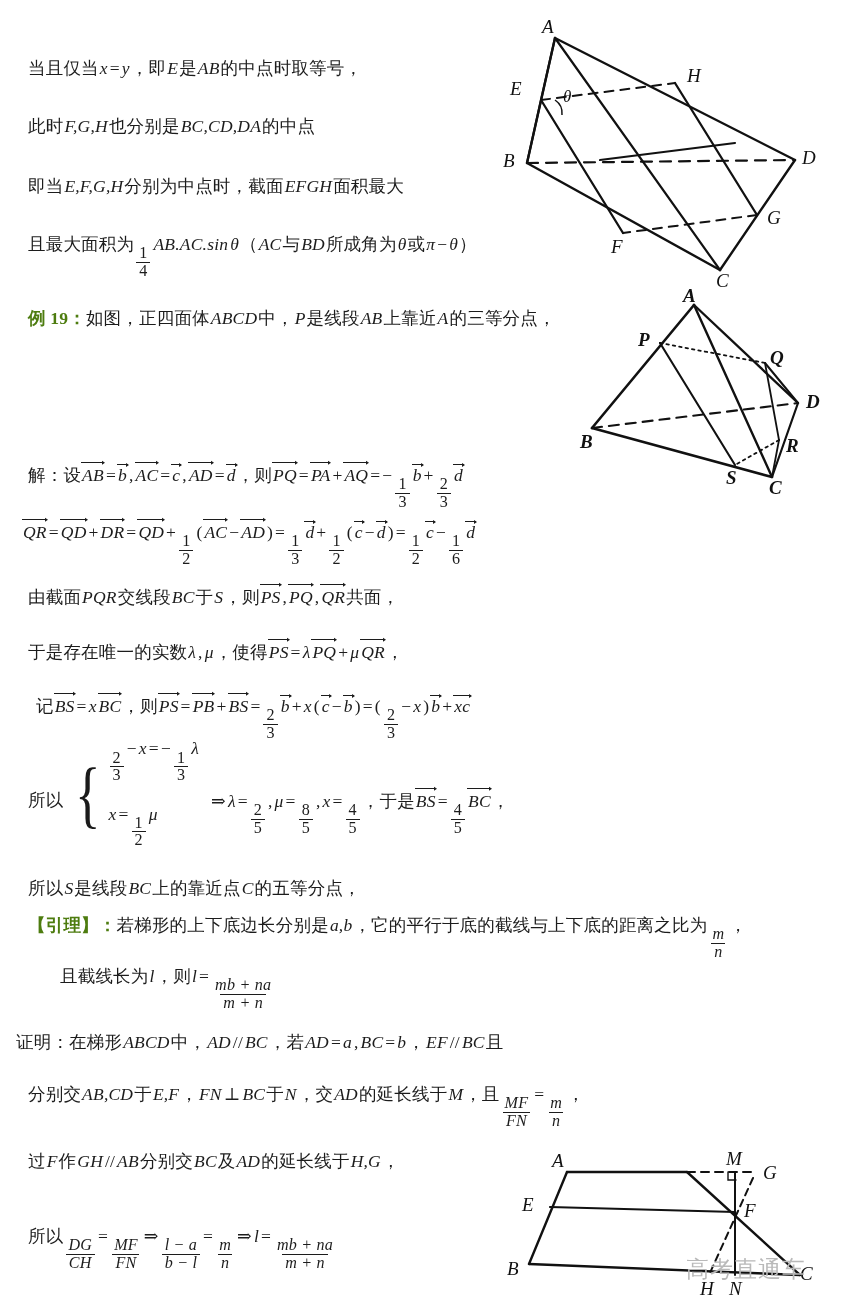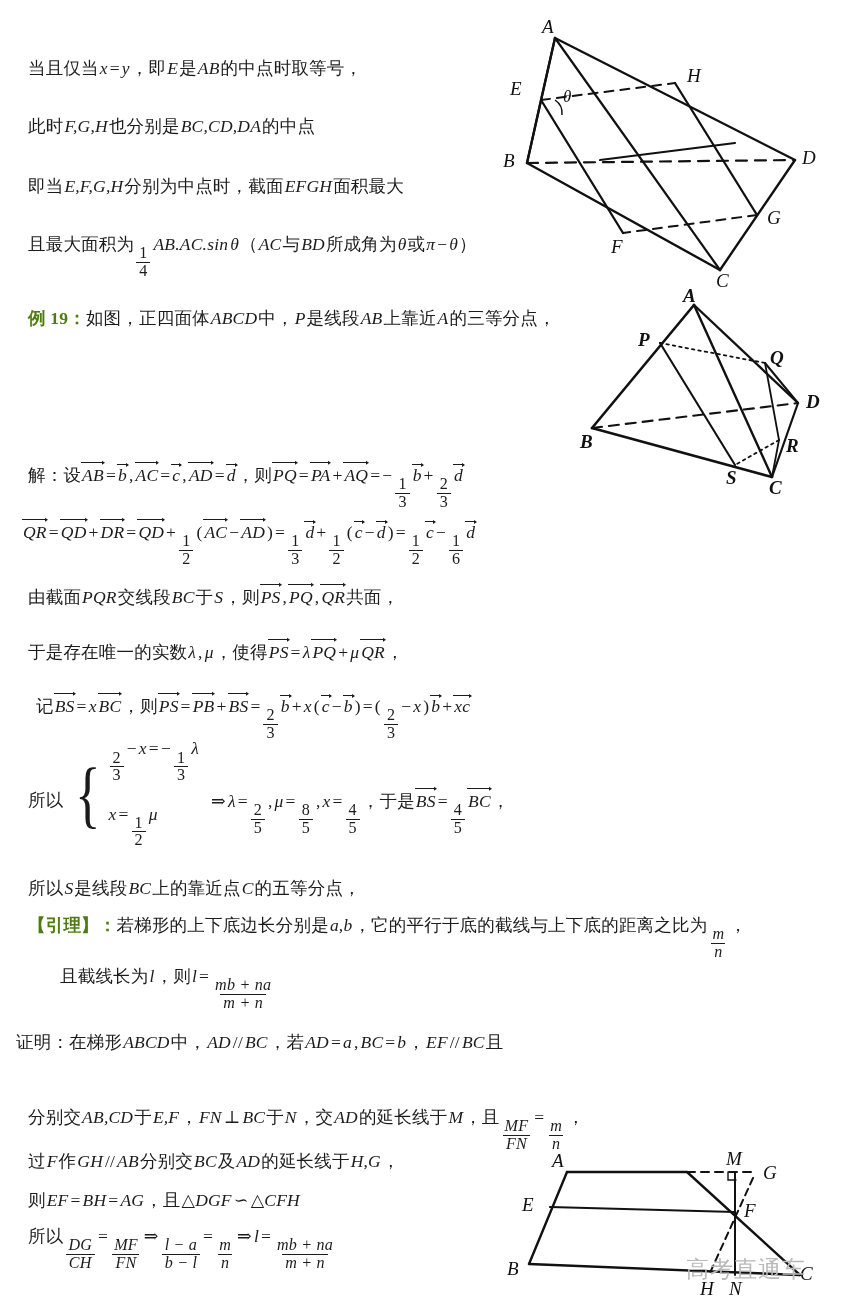--- a/index.html
+++ b/index.html
@@ -348,37 +348,34 @@
     <span class="cn">且截线长为</span><span class="mi">l</span><span class="cn">，则</span><span class="mi">l</span><span class="mr">=</span><span class="frac">
         <span class="num mi">mb + na</span>
         <span class="den mi">m + n</span>
       </span>
   </div>
 
   <div class="ln" style="left:16px; top:1034px;">
     <span class="cn">证明：</span><span class="cn">在梯形</span><span class="mi">ABCD</span><span class="cn">中，</span><span class="mi">AD</span><span class="mr">//</span><span class="mi">BC</span><span class="cn">，若</span><span class="mi">AD</span><span class="mr">=</span><span class="mi">a</span><span class="mr">,</span><span class="mi">BC</span><span class="mr">=</span><span class="mi">b</span><span class="cn">，</span><span class="mi">EF</span><span class="mr">//</span><span class="mi">BC</span><span class="cn">且</span>
   </div>
 
-  <div class="ln" style="left:28px; top:1086px;margin-top:23px;">
+  <div class="ln" style="left:28px; top:1086px;">
     <span class="cn">分别交</span><span class="mi">AB,CD</span><span class="cn">于</span><span class="mi">E,F</span><span class="cn">，</span><span class="mi">FN</span><span class="mr">⊥</span><span class="mi">BC</span><span class="cn">于</span><span class="mi">N</span><span class="cn">，交</span><span class="mi">AD</span><span class="cn">的延长线于</span><span class="mi">M</span><span class="cn">，且</span><span class="frac">
         <span class="num mi">MF</span>
         <span class="den mi">FN</span>
       </span><span class="mr">=</span><span class="frac">
         <span class="num mi">m</span>
         <span class="den mi">n</span>
       </span><span class="cn">，</span>
   </div>
 
   <div class="ln" style="left:28px; top:1153px;">
     <span class="cn">过</span><span class="mi">F</span><span class="cn">作</span><span class="mi">GH</span><span class="mr">//</span><span class="mi">AB</span><span class="cn">分别交</span><span class="mi">BC</span><span class="cn">及</span><span class="mi">AD</span><span class="cn">的延长线于</span><span class="mi">H,G</span><span class="cn">，</span>
   </div>
 
-  <div class="ln" style="left:28px; top:1192px;">
-    <span class="cn">则</span><span class="mi">EF</span><span class="mr">=</span><span class="mi">BH</span><span class="mr">=</span><span class="mi">AG</span><span class="cn">，且</span><span class="mi">△DGF</span><span class="mr">∽</span><span class="mi">△CFH</span>
-  </div>
 
   <div class="ln" style="left:28px; top:1228px;">
     <span class="cn">所以</span><span class="frac">
         <span class="num mi">DG</span>
         <span class="den mi">CH</span>
       </span><span class="mr">=</span><span class="frac">
         <span class="num mi">MF</span>
         <span class="den mi">FN</span>
       </span><span class="mr">⇒</span><span class="frac">
         <span class="num mi">l − a</span>

